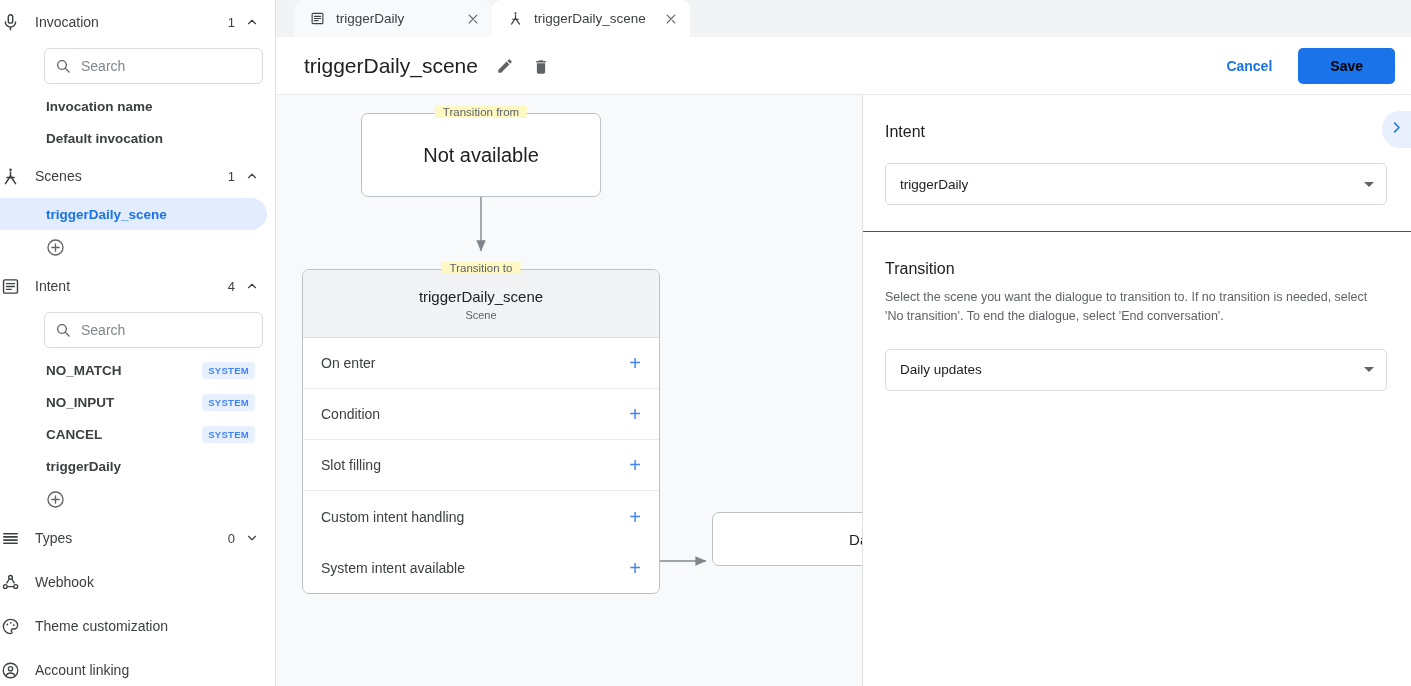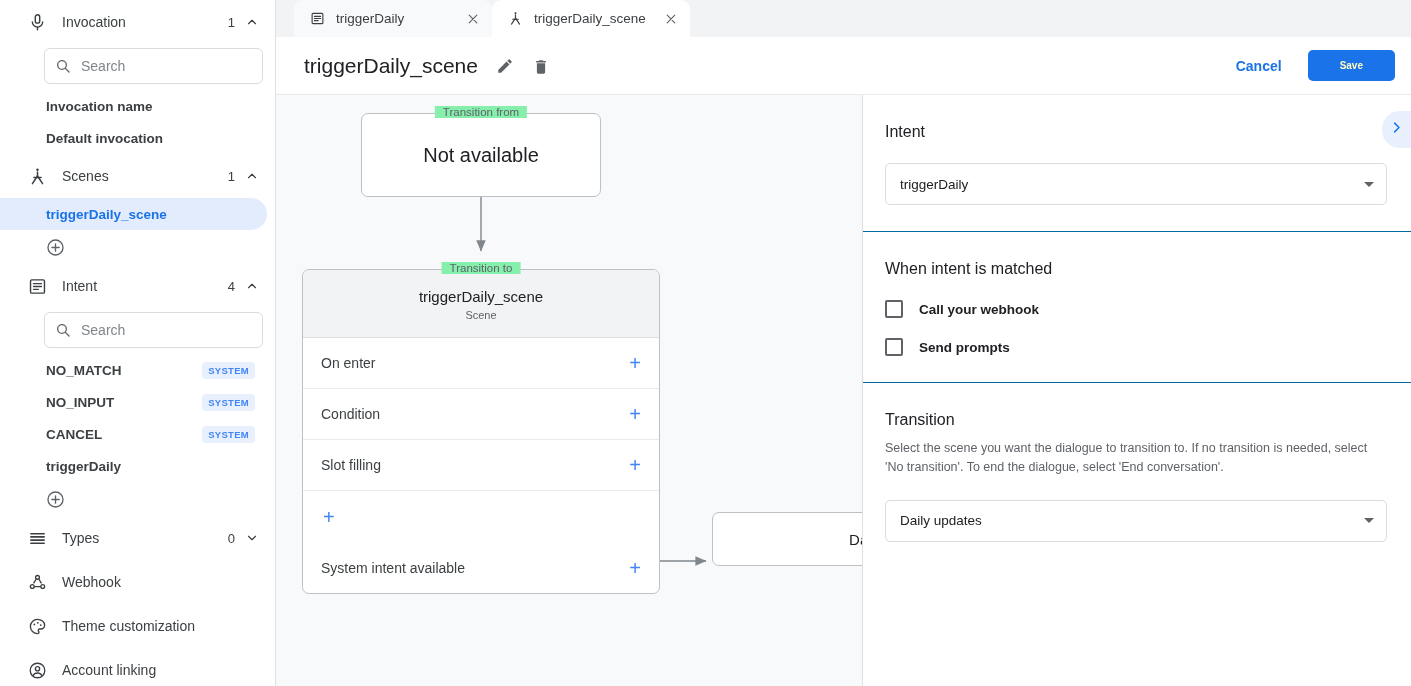--- a/index.html
+++ b/index.html
@@ -12,21 +12,21 @@
   .app { display: flex; width: 1411px; height: 686px; position: relative; }
 
   
   .sidebar {
     width: 276px; height: 686px; background: #fff;
     border-right: 1px solid #e0e0e0;
     flex: 0 0 276px; overflow: hidden; position: relative;
   }
   .nav-section-head {
     display: flex; align-items: center; height: 44px;
-    padding: 0 16px 0 28px; cursor: pointer;
+    padding: 0 16px 0 1px; cursor: pointer;
   }
   .nav-ico { width: 26px; flex: 0 0 26px; display: flex; align-items: center; justify-content: flex-start; }
   .nav-ico svg { display: block; }
   .nav-label { flex: 1 1 auto; font-size: 14px; color: #3c4043; padding-left: 8px; }
   .nav-count { font-size: 13px; color: #3c4043; padding-right: 10px; }
   .chev { width: 14px; height: 14px; flex: 0 0 14px; position: relative; }
   .chev svg { display: block; }
 
   .search-box {
     margin: 4px 12px 6px 44px; height: 36px; border: 1px solid #dadce0;
@@ -77,37 +77,37 @@
   }
   .header h1 { font-size: 21px; font-weight: normal; color: #202124; }
   .hdr-ico { margin-left: 18px; cursor: pointer; display:flex; }
   .hdr-spacer { flex: 1 1 auto; }
   .btn-cancel {
     color: #1a73e8; font-size: 14px; font-weight: bold; background: none;
     border: 0; padding: 9px 16px; border-radius: 4px; cursor: pointer;
     font-family: "Liberation Sans", sans-serif;
   }
   .btn-save {
-    background: #1a73e8; color: #fef9c3; font-size: 10px; font-weight: bold;
+    background: #1a73e8; color: #000000; font-size: 14px; font-weight: bold;
     border: 0; padding: 10px 32px; border-radius: 5px; cursor: pointer;
     margin-left: 10px; font-family: "Liberation Sans", sans-serif;
   }
 
   .body-area { flex: 1 1 auto; display: flex; position: relative; overflow: hidden; }
 
   
   .canvas { flex: 1 1 auto; background: #f8f9fa; position: relative; overflow: hidden; }
 
   .fieldset {
     position: absolute; border: 1px solid #bdc1c6; border-radius: 7px;
     background: #fff;
   }
   .fieldset > legend {
     position: absolute; top: -8px; left: 50%; transform: translateX(-50%);
-    background: #86efac; padding: 0 8px; font-size: 11.5px; color: #5f6368;
+    background: #fef9c3; padding: 0 8px; font-size: 11.5px; color: #5f6368;
     white-space: nowrap;
   }
 
   #node-from { left: 85px; top: 18px; width: 240px; height: 84px; }
   #node-from .nf-text {
     display: flex; align-items: center; justify-content: center;
     height: 100%; font-size: 20px; color: #202124;
   }
 
   .connector-dot { position: absolute; width: 9px; height: 9px; border-radius: 50%; background: #80868b; }
@@ -416,20 +416,21 @@
           </div>
           <div class="scene-row">
             <span class="sr-label">Condition</span>
             <span class="sr-plus">+</span>
           </div>
           <div class="scene-row">
             <span class="sr-label">Slot filling</span>
             <span class="sr-plus">+</span>
           </div>
           <div class="scene-row" style="border-bottom:0">
+            <span class="sr-label">Custom intent handling</span>
             <span class="sr-plus">+</span>
           </div>
           <div class="scene-row">
             <span class="sr-label">System intent available</span>
             <span class="sr-plus">+</span>
           </div>
         </div>
 
         <div class="fieldset" id="node-to">
 
@@ -448,31 +449,20 @@
         </div>
 
         <div class="rsec">
           <h2>Intent</h2>
           <div class="select">
             <span class="sv">triggerDaily</span>
             <span class="caret"></span>
           </div>
         </div>
 
-        <div class="rsec">
-          <h2>When intent is matched</h2>
-          <div class="chk-row chk-first">
-            <span class="chk-box"></span>
-            <span class="chk-label">Call your webhook</span>
-          </div>
-          <div class="chk-row">
-            <span class="chk-box"></span>
-            <span class="chk-label">Send prompts</span>
-          </div>
-        </div>
 
         <div class="rsec">
           <h2>Transition</h2>
           <p class="desc">Select the scene you want the dialogue to transition to. If no transition is needed, select 'No transition'. To end the dialogue, select 'End conversation'.</p>
           <div class="select">
             <span class="sv">Daily updates</span>
             <span class="caret"></span>
           </div>
         </div>
       </aside>

